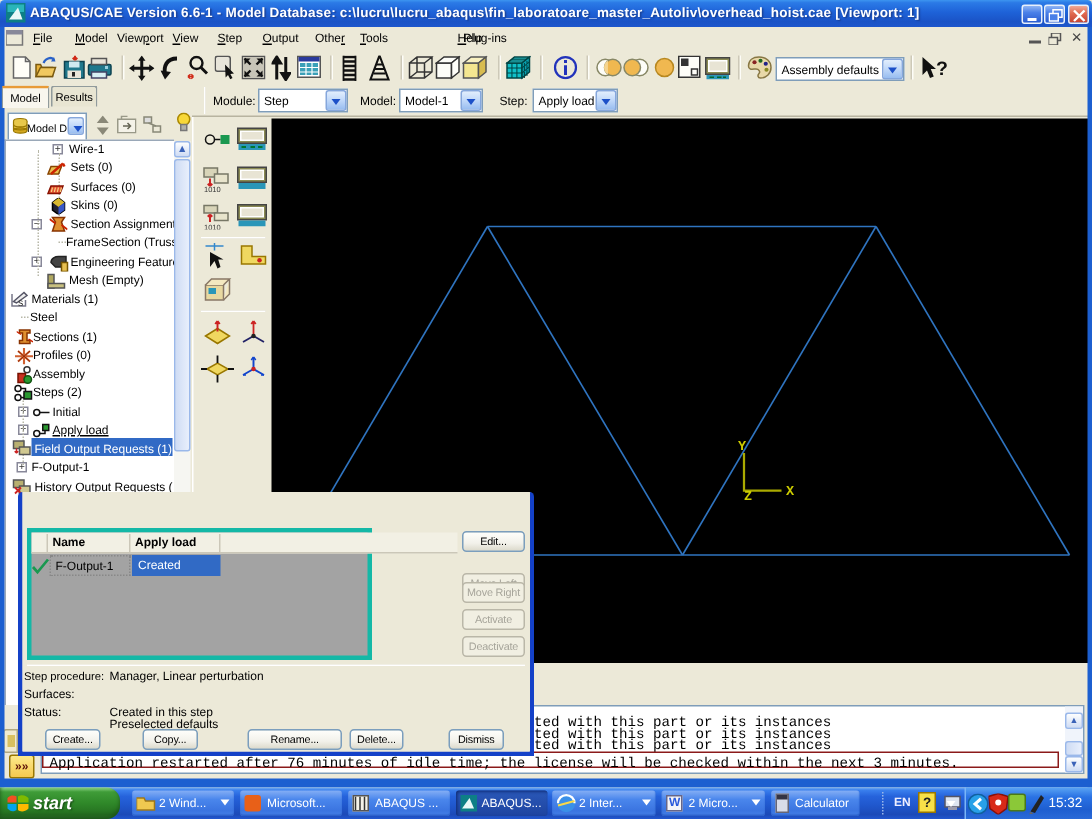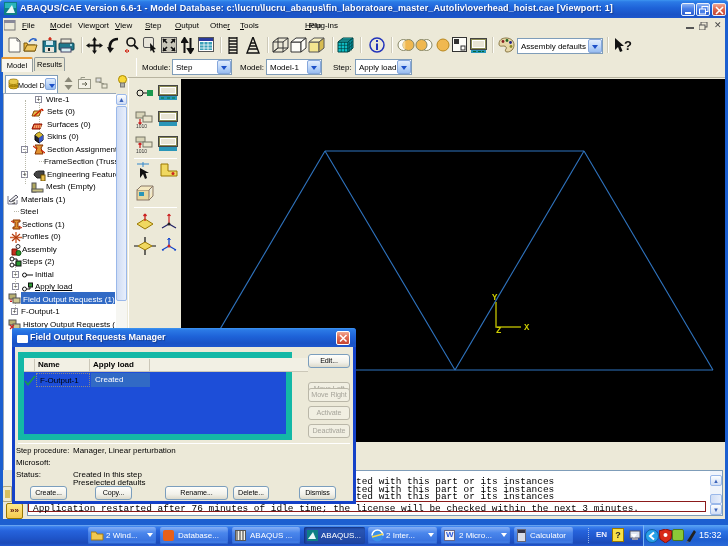--- a/index.html
+++ b/index.html
@@ -505,31 +505,21 @@
   <div class="abs" style="left:0px; top:30px; width:678px; height:11px; border:1px solid #8b1a1a;"></div>
   <span class="msgline" style="left:5px; top:32px;">Application restarted after 76 minutes of idle time; the license will be checked within the next 3 minutes.</span>
   <div class="abs" style="left:682px; top:0px; width:12px; height:44px; background:#f0f4fb;">
     <div class="abs" style="left:0; top:4px; width:12px; height:11px; background:linear-gradient(180deg,#fdfefe,#cfdcf4); border:1px solid #9ab8ea; border-radius:2px; color:#3a62b8; font-size:6px; text-align:center; line-height:10px;">▲</div>
     <div class="abs" style="left:0; top:23px; width:12px; height:10px; background:linear-gradient(90deg,#cfdcf4,#e8effc); border:1px solid #9ab8ea; border-radius:2px;"></div>
     <div class="abs" style="left:0; top:33px; width:12px; height:11px; background:linear-gradient(180deg,#fdfefe,#cfdcf4); border:1px solid #9ab8ea; border-radius:2px; color:#3a62b8; font-size:6px; text-align:center; line-height:10px;">▼</div>
   </div>
 </div>
 
 <div class="abs" id="dialog">
-  <div id="dlgtitle">
-    <div class="abs" style="left:5px; top:7px; width:11px; height:8px; background:#fff; border-radius:1px;"></div>
-    <span class="abs" style="left:18px; top:4px; color:#fff; font-size:9px; font-weight:bold; text-shadow:1px 1px 1px #1a3f91;">Field Output Requests Manager</span>
-    <div class="abs" style="left:324px; top:3px; width:14px; height:14px; border-radius:2px; border:1px solid #fff;
-      background:linear-gradient(180deg,#f0a894 0%,#e06a50 45%,#c44432 100%);">
-      <svg class="abs" style="left:2px;top:2px;" width="9" height="9">
-          <path d="M1,1 L7.5,7.5 M7.5,1 L1,7.5" stroke="#fff" stroke-width="1.5"></path>
-        </svg>
-    </div>
-  </div>
-  <div class="abs" style="left:3px; top:24px; width:274px; height:88px; background:#1d4ed8; border:6px solid #14b8a6;">
+  <div class="abs" style="left:3px; top:24px; width:230px; height:88px; background:#a3a3a3; border:3px solid #14b8a6;">
     <div class="abs" style="left:0; top:0; width:284px; height:14px; background:#f2f0e4; border-bottom:1px solid #cbc7b8;">
       <span class="abs" style="left:14px; top:2px; font-size:8px; font-weight:bold;">Name</span>
       <span class="abs" style="left:69px; top:2px; font-size:8px; font-weight:bold;">Apply load</span>
       <div class="abs" style="left:10px; top:1px; width:1px; height:12px; background:#cbc7b8;"></div>
       <div class="abs" style="left:65px; top:1px; width:1px; height:12px; background:#cbc7b8;"></div>
       <div class="abs" style="left:125px; top:1px; width:1px; height:12px; background:#cbc7b8;"></div>
     </div>
     <svg class="abs" style="left:0px; top:17px;" width="12" height="11">
       <path d="M1,6 L4,9.5 L11,1" stroke="#1a9850" stroke-width="1.8" fill="none"></path>
     </svg>
@@ -537,46 +527,57 @@
     <div class="abs" style="left:67px; top:15px; width:59px; height:14px; background:#316ac5; color:#fff; font-size:8px; padding:2px 0 0 4px;">Created</div>
   </div>
   <div class="xpbtn" style="left:293px; top:26px; width:42px; height:14px; line-height:12px;">Edit...</div>
   <div class="xpbtn dis" style="left:293px; top:42px; width:42px; height:14px; line-height:12px;margin-top:12px;">Move Left</div>
   <div class="xpbtn dis" style="left:293px; top:60px; width:42px; height:14px; line-height:12px;">Move Right</div>
   <div class="xpbtn dis" style="left:293px; top:78px; width:42px; height:14px; line-height:12px;">Activate</div>
   <div class="xpbtn dis" style="left:293px; top:96px; width:42px; height:14px; line-height:12px;">Deactivate</div>
   <div class="abs" style="left:3px; top:115px; width:332px; height:1px; background:#d8d4c0; border-bottom:1px solid #fff;"></div>
   <span class="abs lbl" style="left:1px; top:118px; font-size:7.5px;">Step procedure:</span>
     <span class="abs lbl" style="left:58px; top:118px;">Manager, Linear perturbation</span>
-  <span class="abs lbl" style="left:1px; top:130px;">Microsoft:</span>
+  <span class="abs lbl" style="left:1px; top:130px;">Surfaces:</span>
     <span class="abs lbl" style="left:58px; top:130px;margin-top:20px;">Preselected defaults</span>
   <span class="abs lbl" style="left:1px; top:142px;">Status:</span>
     <span class="abs lbl" style="left:58px; top:142px;">Created in this step</span>
   <div class="xpbtn" style="left:15px; top:158px; width:37px; height:14px; line-height:12px;">Create...</div>
   <div class="xpbtn" style="left:80px; top:158px; width:37px; height:14px; line-height:12px;">Copy...</div>
   <div class="xpbtn" style="left:150px; top:158px; width:63px; height:14px; line-height:12px;">Rename...</div>
   <div class="xpbtn" style="left:218px; top:158px; width:36px; height:14px; line-height:12px;">Delete...</div>
   <div class="xpbtn" style="left:284px; top:158px; width:37px; height:14px; line-height:12px;">Dismiss</div>
 </div>
 
 <div class="abs" style="left:0; top:18px; width:3px; height:507px; background:#1c5fd0;"></div>
 <div class="abs" style="left:725px; top:18px; width:3px; height:507px; background:#1c5fd0;"></div>
 <div class="abs" style="left:0; top:519px; width:728px; height:6px; background:#1c5fd0;"></div>
 
 <div class="abs" id="taskbar">
+  <div class="abs" id="startbtn" style="left:0; top:0; width:80px; height:21px; border-radius:0 9px 9px 0;
+    background:linear-gradient(180deg,#8fd688 0%,#3f9c38 14%,#2f8829 50%,#256f20 86%,#38883a 100%);
+    color:#fff; font-size:12px; font-weight:bold; font-style:italic; box-shadow:inset 0 -2px 3px #1c5418;">
+    <svg class="abs" style="left:4px; top:3px;" width="16" height="15">
+      <path d="M1,4 C4,1 7,3 7,3 L7,7 L1,7 Z" fill="#f25022"></path>
+      <path d="M8,3 C11,1 14,3 15,4 L15,7 L8,7 Z" fill="#7fba00"></path>
+      <path d="M1,8 L7,8 L7,12 C4,14 2,12 1,11 Z" fill="#00a4ef"></path>
+      <path d="M8,8 L15,8 L15,11 C12,14 9,13 8,12 Z" fill="#ffb900"></path>
+    </svg>
+    <span class="abs" style="left:22px; top:3px; text-shadow:1px 1px 1px #1c5418;">start</span>
+  </div>
   <div class="taskbtn" style="left:88px; width:68px;">
     <svg class="abs" style="left:3px;top:3px;" width="13" height="11">
         <path d="M0,2 L0,10 L12,10 L12,4 L6,4 L5,2 Z" fill="#f0c850" stroke="#a07818"></path>
       </svg>
     <span class="ttxt" style="left:18px;">2 Wind...</span>
     <span class="abs" style="right:3px; top:6px; width:0; height:0; border:3px solid transparent; border-top:4px solid #fff;"></span>
   </div>
   <div class="taskbtn" style="left:160px; width:68px;">
     <div class="abs" style="left:3px;top:3px;width:11px;height:11px;background:#e86018;border-radius:2px;"></div>
-    <span class="ttxt" style="left:18px;">Database...</span>
+    <span class="ttxt" style="left:18px;">Microsoft...</span>
   </div>
   <div class="taskbtn" style="left:232px; width:68px;">
     <div class="abs" style="left:3px;top:3px;width:11px;height:11px;background:#f4f2e8;border:1px solid #555;"></div>
     <svg class="abs" style="left:4px;top:4px;" width="9" height="9">
         <path d="M1,0 L1,9 M4,0 L4,9 M7,0 L7,9" stroke="#333"></path>
       </svg>
     <span class="ttxt" style="left:18px;">ABAQUS ...</span>
   </div>
   <div class="taskbtn" style="left:304px; width:61px; background:linear-gradient(180deg,#2a58b8,#1e44a0); box-shadow:inset 1px 1px 2px #12307c;">
     <div class="abs" style="left:3px;top:3px;width:11px;height:11px;background:#0d7f86;"></div>

